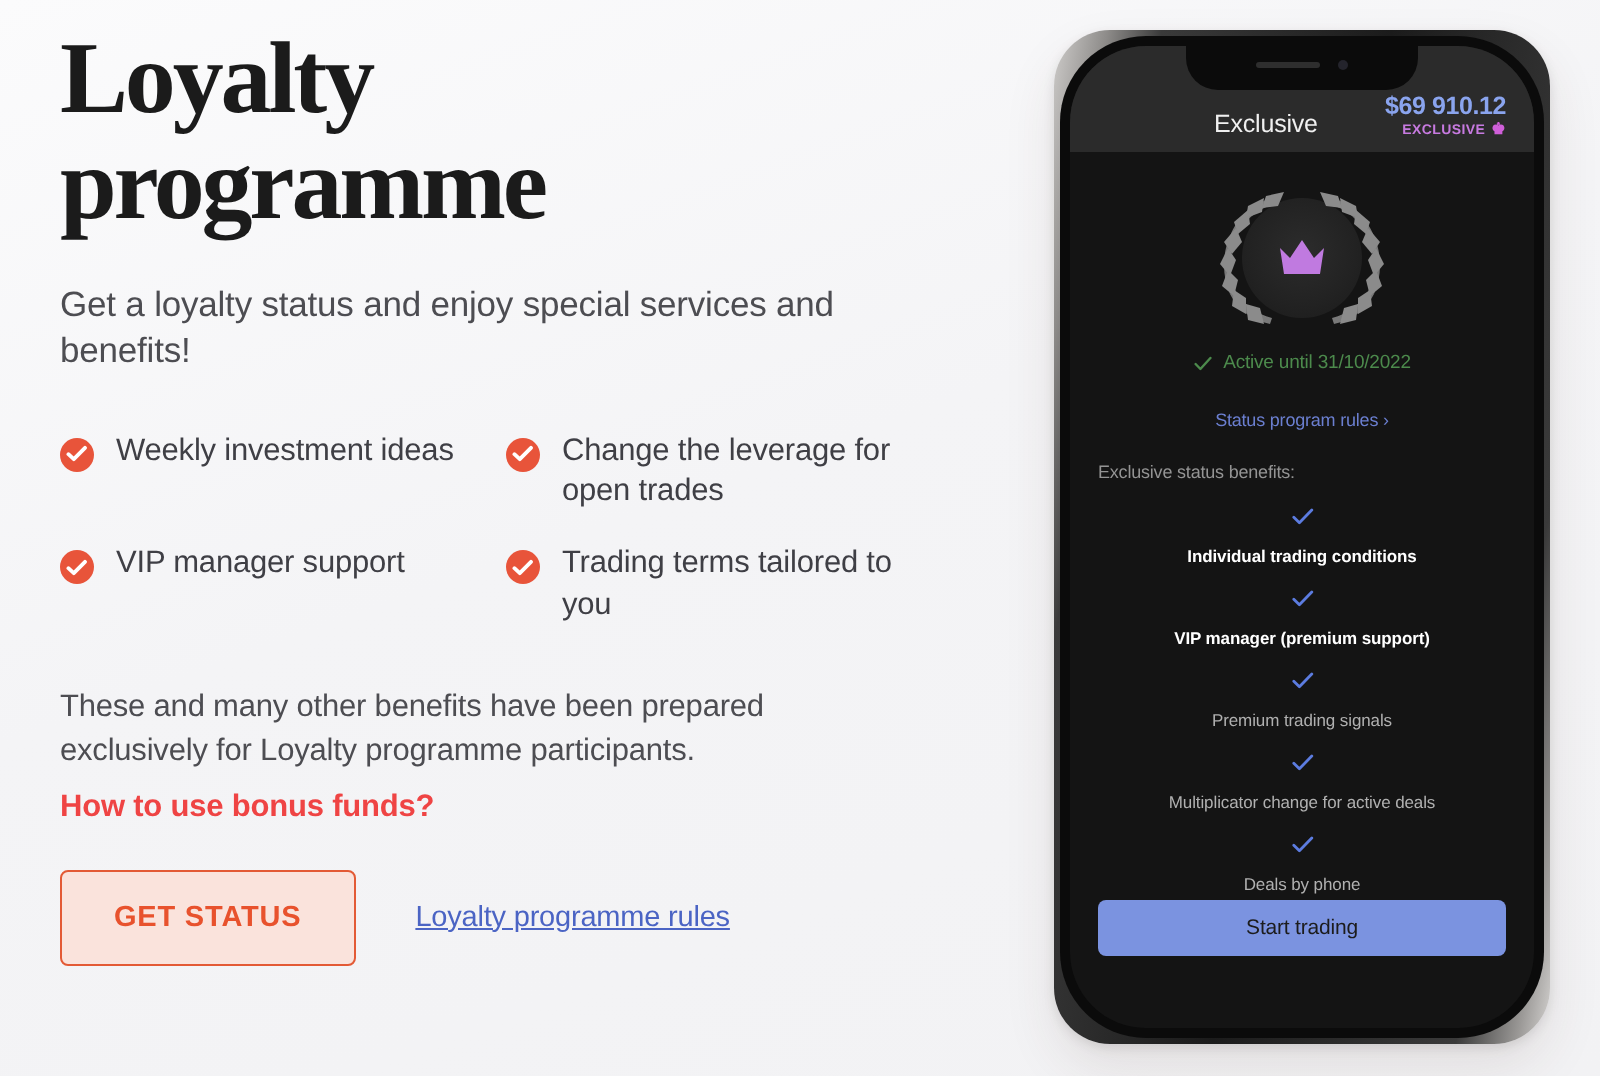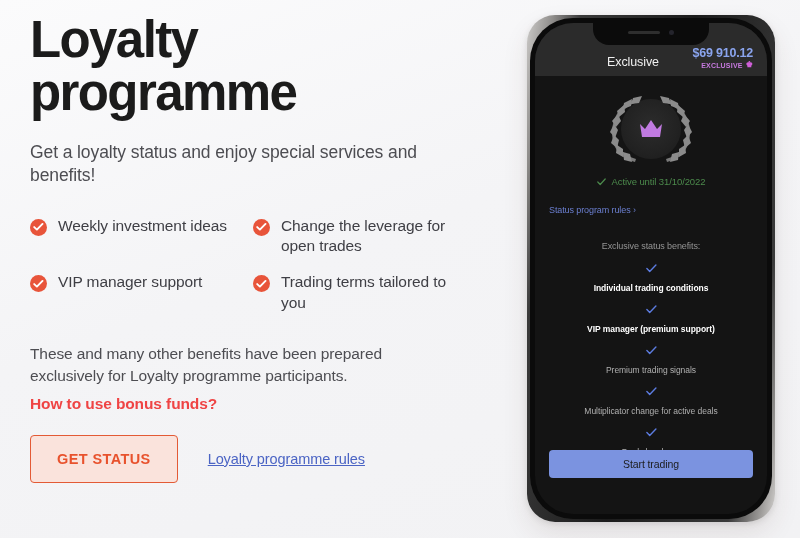--- a/index.html
+++ b/index.html
@@ -12,20 +12,21 @@
 
   
   .left-col { position:absolute; left:30px; top:14px; width:470px; }
 
   .headline {
     font-size:51px;
     line-height:1.03;
     font-weight:700;
     letter-spacing:-1.6px;
     color:#1b1b1b;
+    font-family:Liberation Serif, serif;
   }
   .headline .l2 { display:block; }
 
   .subhead {
     margin-top:22px;
     font-size:17.5px;
     line-height:1.33;
     color:#4d4d52;
     font-weight:400;
     letter-spacing:-0.1px;
@@ -171,25 +172,25 @@
     display:flex; align-items:center; justify-content:center;
   }
   .crown-big { fill:#c07ae0; }
 
   .active-line {
     display:flex; align-items:center; justify-content:center; gap:6px;
     margin-top:8px;
     font-size:9.5px; color:#4c8a4c; letter-spacing:-0.1px;
   }
   .rules-row {
-    text-align:left; margin-top:18px;
+    text-align:center; margin-top:18px;
     font-size:9px; color:#6b7fd0; letter-spacing:-0.1px; cursor:pointer;
   }
   .benefits-title {
-    text-align:center; margin-top:26px;
+    text-align:left; margin-top:16px;
     font-size:9px; color:#949494; letter-spacing:-0.1px;
   }
   .app-benefits { margin-top:13px; padding:0 4px; }
   .app-benefit {
     display:flex; align-items:center; gap:10px;
     margin-bottom:12px;
     flex-direction:column;
   }
   .tick { flex:0 0 auto; }
   .app-benefit-label { font-size:8.5px; color:#b0b0b0; letter-spacing:-0.05px; }

